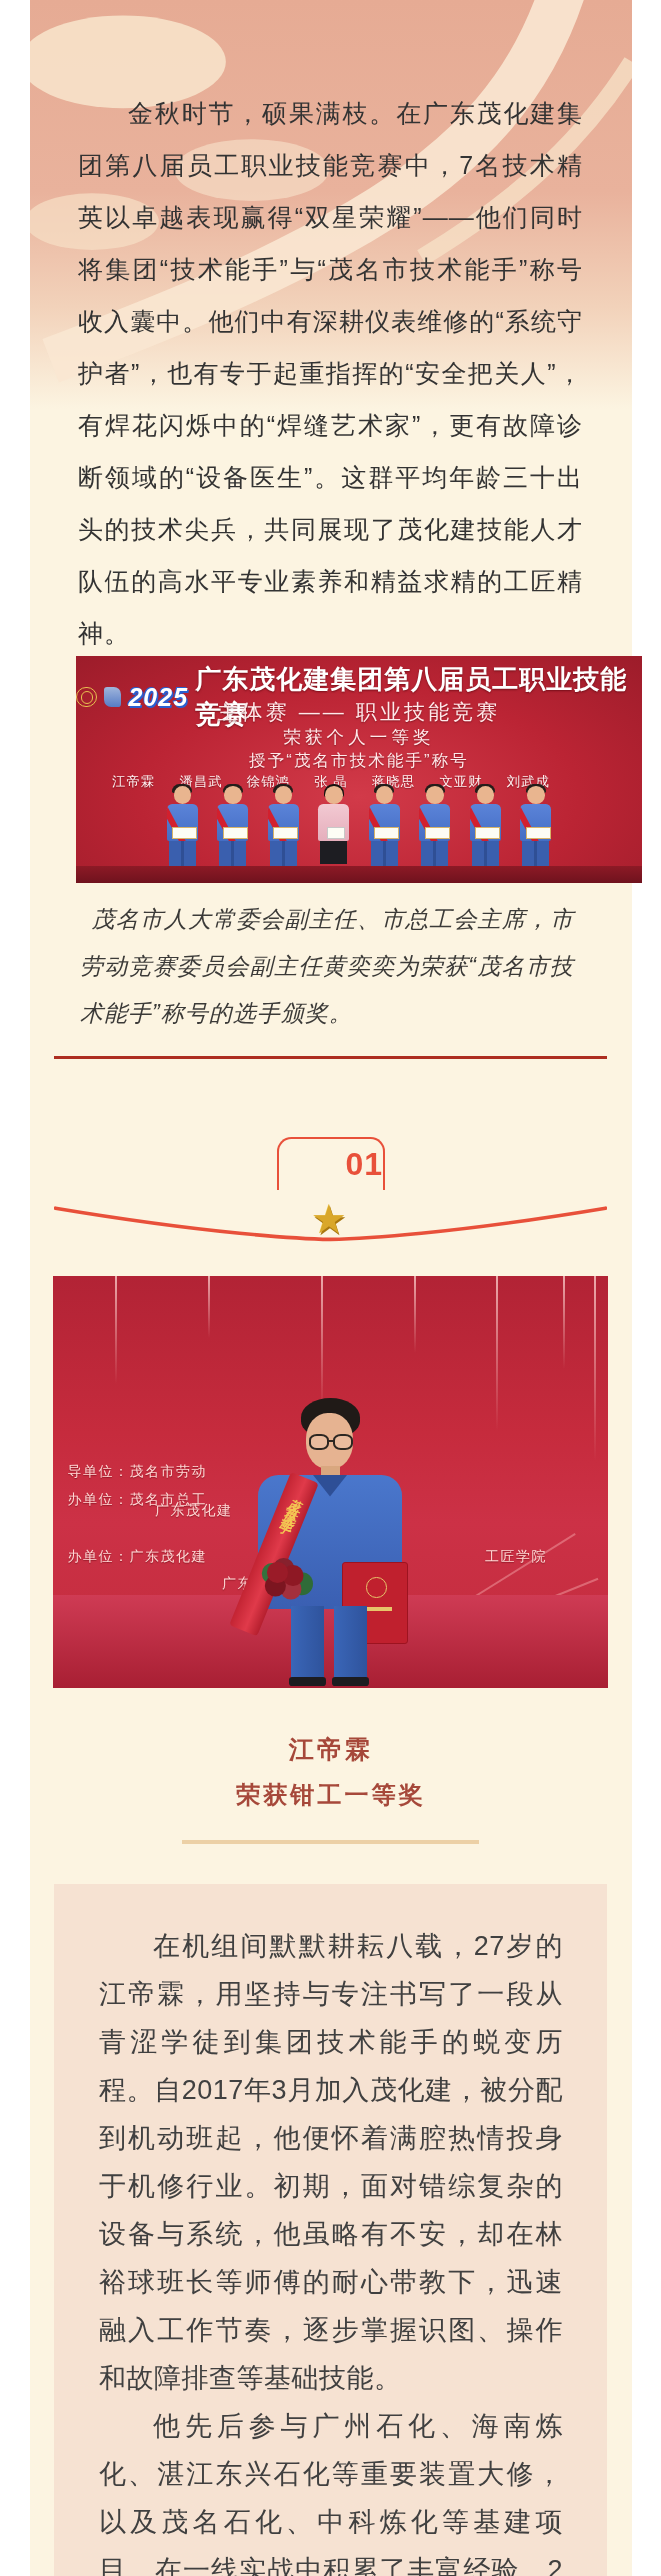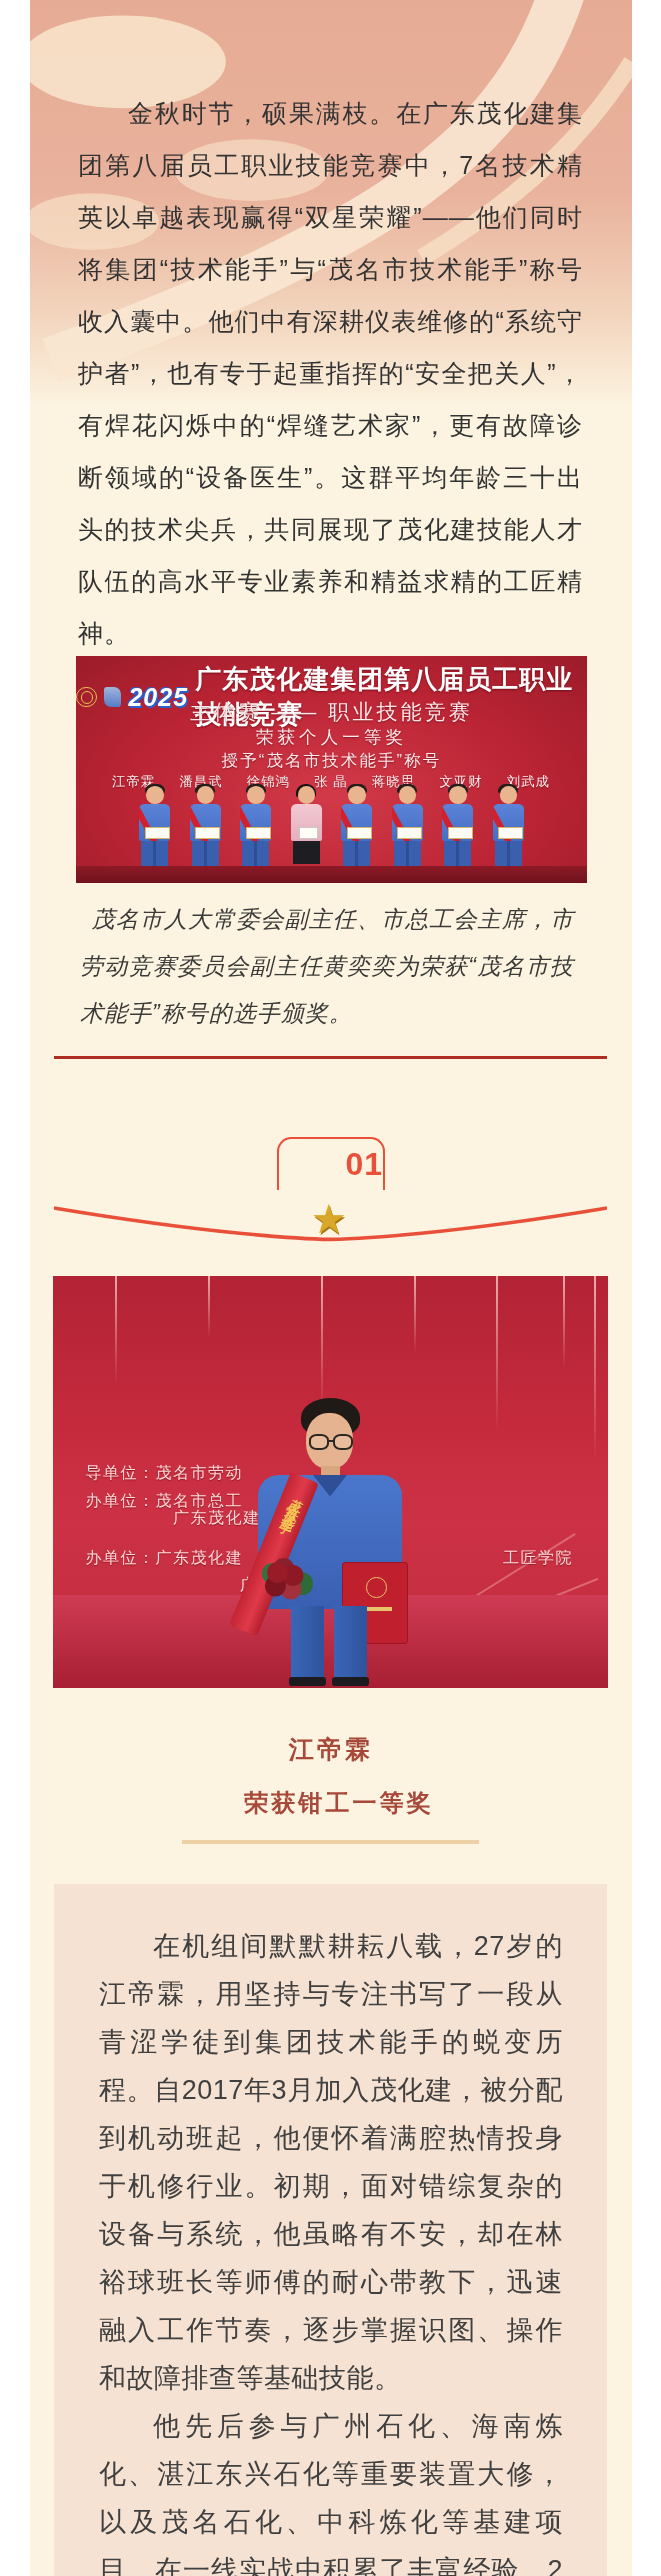--- a/index.html
+++ b/index.html
@@ -9,21 +9,21 @@
   .column *{box-sizing:border-box;}
 
   
   .hero-bg{position:absolute;left:0;top:0;width:602px;height:639px;
     background:linear-gradient(180deg,#e6ab94 0%,#e9b29c 30%,#f2d2ba 48%,#fcf4e1 64%);overflow:hidden;}
   .hero-bg svg{position:absolute;left:0;top:0;}
   .intro{position:absolute;left:48px;top:87px;width:505px;font-size:25px;line-height:52px;
     letter-spacing:1px;color:#333333;text-align:justify;text-indent:2em;word-break:break-all;margin:0;}
 
   
-  .photo1{position:absolute;left:46px;top:656px;width:511px;height:227px;overflow:hidden;
+  .photo1{position:absolute;left:46px;top:656px;width:566px;height:227px;overflow:hidden;
     background:radial-gradient(ellipse at 50% 62%,#d23a49 0%,#bb2434 55%,#9c1c2a 100%);}
   .p1-row{position:absolute;left:0;top:6.2px;width:100%;display:flex;align-items:center;justify-content:center;gap:7.2px;}
   .union-logo{width:20.6px;height:20.6px;border-radius:50%;border:1.5px solid #e8c050;position:relative;flex:0 0 auto;}
   .union-logo:after{content:"";position:absolute;left:3.6px;top:3.6px;width:10.3px;height:10.3px;border-radius:50%;border:1.5px solid #e8c050;}
   .blue-logo{width:17.5px;height:20.6px;background:linear-gradient(180deg,#9fc6ef,#4d86d6);border-radius:3.1px 7.2px 3.1px 7.2px;flex:0 0 auto;opacity:.9;}
   .y2025{font-size:25px;font-weight:bold;font-style:italic;color:#ffffff;text-shadow:1.5px 1.5px 0 #2a5fd0,-1px -1px 0 #2a5fd0;letter-spacing:1px;}
   .p1-title{font-size:26px;font-weight:bold;color:#ffffff;letter-spacing:1px;text-shadow:0 1px 2.1px rgba(80,0,10,.6);}
   .p1-line2{position:absolute;left:0;top:42px;width:100%;text-align:center;font-size:21px;color:#ffe9ea;letter-spacing:3.1px;text-shadow:0 1px 1.5px rgba(80,0,10,.5);}
   .p1-line3{position:absolute;left:0;top:69px;width:100%;text-align:center;font-size:17.5px;color:#ffe9ea;letter-spacing:4.1px;text-shadow:0 1px 1.5px rgba(80,0,10,.5);}
   .p1-line4{position:absolute;left:0;top:94px;width:100%;text-align:center;font-size:16.5px;color:#ffe9ea;letter-spacing:2.1px;text-shadow:0 1px 1.5px rgba(80,0,10,.5);}
@@ -55,21 +55,21 @@
   .swoosh{position:absolute;left:24px;top:1201px;}
   .star{position:absolute;left:281px;top:1196px;font-size:40px;color:#d9a72a;text-shadow:1px 1.5px 0 #a8770f,-0.5px -0.5px 0 #f4d46a;}
 
   
   .photo2{position:absolute;left:23px;top:1276px;width:555px;height:412px;overflow:hidden;
     background:linear-gradient(180deg,#b22335 0%,#c62b3d 38%,#cc3146 60%,#c12b3c 100%);}
   .p2-headline{position:absolute;left:-17.5px;top:34px;width:608px;font-size:117px;font-weight:bold;color:#d63c4c;
     letter-spacing:7.2px;white-space:nowrap;
     text-shadow:3.1px 0 0 #ffe9e4,-3.1px 0 0 #ffe9e4,0 3.1px 0 #ffe9e4,0 -3.1px 0 #ffe9e4,2.6px 2.6px 0 #ffe9e4,-2.6px 2.6px 0 #ffe9e4,2.6px -2.6px 0 #ffe9e4,-2.6px -2.6px 0 #ffe9e4,0 7.2px 9.3px rgba(90,0,10,.45);}
   .streak{position:absolute;width:2.1px;background:linear-gradient(180deg,rgba(255,214,210,.75),rgba(255,214,210,0));}
-  .p2-org span{position:absolute;font-size:16px;color:#ffd9d6;letter-spacing:1.5px;z-index:2;text-shadow:0 1px 1px rgba(90,0,10,.5);margin-left:18px;}
+  .p2-org span{position:absolute;font-size:14px;color:#ffd9d6;letter-spacing:1.5px;z-index:2;text-shadow:0 1px 1px rgba(90,0,10,.5);}
   .p2-floor{position:absolute;left:0;top:319px;width:100%;height:93px;background:linear-gradient(180deg,#cf3b54,#a81f33);z-index:1;}
   .ray{position:absolute;left:277px;top:410px;width:289px;height:1.5px;background:rgba(255,195,195,.38);transform-origin:left center;}
   .man{position:absolute;left:0;top:0;width:100%;height:100%;z-index:3;}
   .m-hair{position:absolute;left:248px;top:122px;width:59px;height:39px;border-radius:52% 52% 42% 42%;background:#201a17;}
   .m-face{position:absolute;left:253px;top:137px;width:47px;height:56px;border-radius:46%;background:#e6b391;}
   .m-lens{position:absolute;width:19.6px;height:15.5px;border:2.1px solid #2c2722;border-radius:40%;background:rgba(255,255,255,.12);}
   .m-bridge{position:absolute;left:275px;top:164px;width:5.2px;height:2.1px;background:#2c2722;}
   .m-neck{position:absolute;left:268px;top:190px;width:18.5px;height:12.4px;background:#d9a77f;}
   .m-jacket{position:absolute;left:205px;top:199px;width:144px;height:134px;border-radius:20.6px 20.6px 5.2px 5.2px;background:linear-gradient(180deg,#4a77cc,#3a5fb2);}
   .m-collar{position:absolute;left:260px;top:199px;width:34px;height:21.6px;background:#2e4f96;clip-path:polygon(0 0,100% 0,50% 100%);}
@@ -78,21 +78,21 @@
   .m-bouquet{position:absolute;left:214px;top:286px;width:20.6px;height:20.6px;border-radius:50%;background:#9a1b28;
     box-shadow:15.5px 3.1px 0 #8e1824,-2.1px 13.4px 0 #7c1520,13.4px 16.5px 0 #a3303d,6.2px -4.1px 0 #87212d,24px 11.3px 0 1px #2f6b38,-5.2px 1px 0 #35713d;}
   .m-folder{position:absolute;left:289px;top:286px;width:66px;height:82px;background:#c0202e;border:1.5px solid #9d1320;border-radius:3.1px;}
   .m-folder:after{content:"";position:absolute;left:23px;top:14.4px;width:18.5px;height:18.5px;border-radius:50%;border:1.5px solid #e7c46a;}
   .m-folder:before{content:"";position:absolute;left:15.5px;top:44px;width:33px;height:4.1px;background:#e7c46a;}
   .m-leg{position:absolute;width:33px;height:72px;background:linear-gradient(90deg,#3a66b8,#2f539c);top:330px;}
   .m-shoe{position:absolute;width:37px;height:9.3px;background:#1c1c20;border-radius:3.1px;top:401px;}
 
   
   .award-name{position:absolute;left:0;top:1727px;width:602px;margin:0;text-align:center;font-size:25px;line-height:45px;font-weight:bold;color:#a6483a;letter-spacing:3.1px;}
-  .award-sub{position:absolute;left:0;top:1772px;width:602px;margin:8px;text-align:center;font-size:24px;line-height:45px;font-weight:bold;color:#a6483a;letter-spacing:3.1px;}
+  .award-sub{position:absolute;left:0;top:1772px;width:602px;margin:0;text-align:center;font-size:24px;line-height:45px;font-weight:bold;color:#a6483a;letter-spacing:3.1px;}
   .award-underline{position:absolute;left:152px;top:1840px;width:297px;height:4.1px;background:#ecd0a6;}
 
   
   .card{position:absolute;left:24px;top:1884px;width:553px;height:2091px;background:#f6e2d2;padding:38px 44px 0 45px;}
   .card p{margin:0;font-size:27px;line-height:48px;color:#404040;text-align:justify;text-indent:2em;word-break:break-all;letter-spacing:0.5px;}
 </style>
 </head>
 <body>
 
 <div class="page">
@@ -220,21 +220,21 @@
       <i class="streak" style="left:62px;top:0;height:108px"></i>
       <i class="streak" style="left:155px;top:0;height:62px"></i>
       <i class="streak" style="left:268px;top:0;height:134px"></i>
       <i class="streak" style="left:361px;top:0;height:77px"></i>
       <i class="streak" style="left:443px;top:0;height:155px"></i>
       <i class="streak" style="left:510px;top:0;height:93px"></i>
       <i class="streak" style="left:541px;top:0;height:185px"></i>
       <div class="p2-org">
         <span style="left:14.4px;top:187px">导单位：茂名市劳动</span>
         <span style="left:14.4px;top:215px">办单位：茂名市总工</span>
-        <span style="left:102px;top:232px">广东茂化建</span>
+        <span style="left:102px;top:226px">广东茂化建</span>
         <span style="left:14.4px;top:272px">办单位：广东茂化建</span>
         <span style="left:432px;top:272px">工匠学院</span>
         <span style="left:169px;top:299px">广东.茂</span>
       </div>
       <div class="p2-floor"></div>
       <i class="ray" style="transform:rotate(-6deg)"></i>
       <i class="ray" style="transform:rotate(-13deg)"></i>
       <i class="ray" style="transform:rotate(-22deg)"></i>
       <i class="ray" style="transform:rotate(-32deg)"></i>
       <i class="ray" style="transform:rotate(174deg)"></i>

